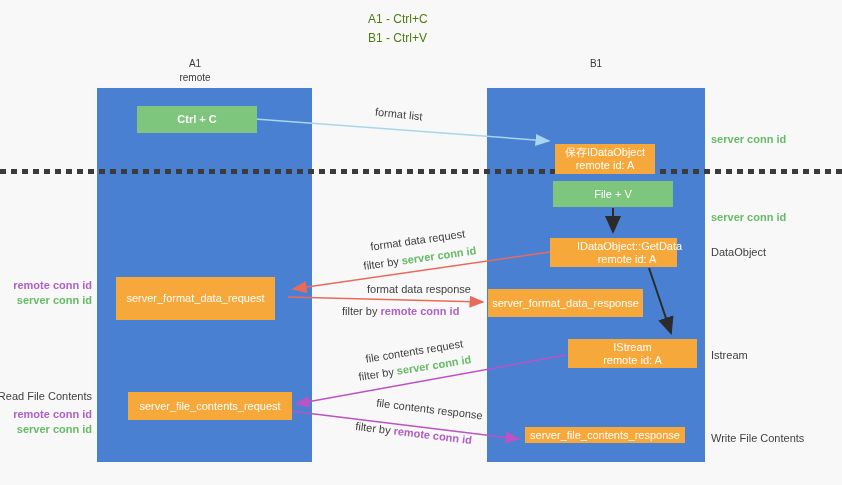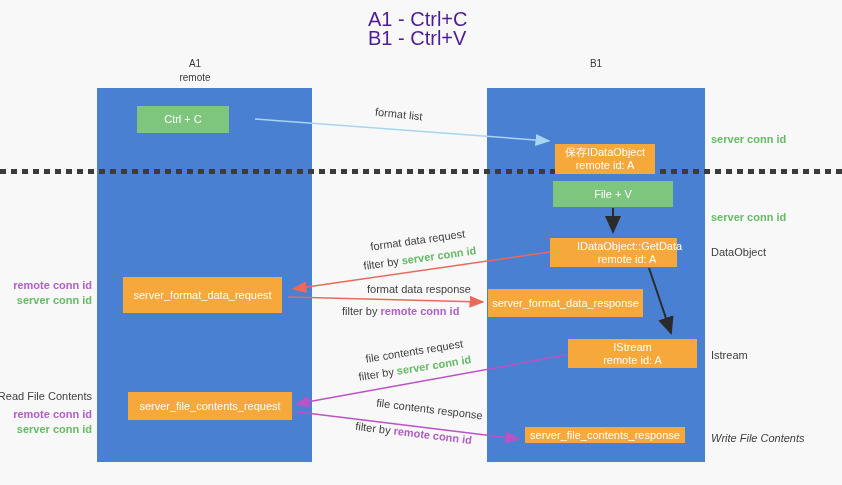--- a/index.html
+++ b/index.html
@@ -1,44 +1,44 @@
 <!DOCTYPE html>
 <html><head>
 <meta charset="utf-8">
 <style>
   * { margin: 0; padding: 0; box-sizing: border-box; }
   html,body { width: 842px; height: 485px; }
   body { font-family: "Liberation Sans", "DejaVu Sans", sans-serif; background: #f8f8f8; overflow: hidden; }
   .canvas { position: relative; width: 842px; height: 485px; background: #f8f8f8; }
 
-  .title { position: absolute; left: 368px; top: 10px; font-size: 20px; color: #4c1d95; line-height: 19px; z-index: 6; }
+  .title { position: absolute; left: 368px; top: 10px; font-size: 12px; color: #4d7c0f; line-height: 19px; z-index: 6; }
 
   .col-header { position: absolute; font-size: 10px; color: #3a3a3a; text-align: center; line-height: 14px; z-index: 6; }
   .col-header.a1 { left: 115px; top: 57px; width: 160px; }
   .col-header.b1 { left: 516px; top: 57px; width: 160px; }
 
   .column { position: absolute; top: 88px; height: 374px; background: #4a80d2; z-index: 1; }
   .column.a1 { left: 97px;  width: 215px; }
   .column.b1 { left: 487px; width: 218px; }
 
   .dotted { position: absolute; left: 0; top: 169px; width: 842px; height: 5px; z-index: 3;
             background: repeating-linear-gradient(90deg, #3b3b3b 0 6px, transparent 6px 11px); }
 
   svg.arrows { position: absolute; left: 0; top: 0; z-index: 4; }
 
   .node { position: absolute; z-index: 5; color: #ffffff; font-size: 11px; text-align: center;
           display: flex; flex-direction: column; justify-content: center; line-height: 13px; }
   .node.green  { background: #7ec57e; }
   .node.orange { background: #f7a83a; }
 
-  .n-ctrlc    { left: 137px; top: 106px; width: 92px; height: 27px; }
+  .n-ctrlc    { left: 137px; top: 106px; width: 120px; height: 27px; font-weight: bold; }
   .n-savedo   { left: 555px; top: 144px; width: 100px; height: 30px; }
   .n-ctrlv    { left: 553px; top: 181px; width: 120px; height: 26px; }
   .n-getdata  { left: 550px; top: 238px; width: 127px; height: 29px; padding-left: 27px; }
-  .n-freq     { left: 123px; top: 277px; width: 159px; height: 36px; align-items: center; }
+  .n-freq     { left: 116px; top: 277px; width: 159px; height: 43px; align-items: center; }
   .n-fresp    { left: 488px; top: 289px; width: 155px; height: 28px; }
   .n-istream  { left: 568px; top: 339px; width: 129px; height: 29px; }
   .n-fcreq    { left: 128px; top: 392px; width: 164px; height: 28px; }
   .n-fcresp   { left: 525px; top: 427px; width: 160px; height: 16px; }
 
   .side-label { position: absolute; font-size: 11px; color: #3f3f3f; z-index: 6; white-space: nowrap; }
   .side-label.green  { color: #66bb66; font-weight: bold; }
   .right-col-label { left: 711px; }
   .left-group { position: absolute; right: 750px; text-align: right; z-index: 6; line-height: 15px; white-space: nowrap; }
   .left-group .green  { color: #66bb66; font-weight: bold; font-size: 11px; }
@@ -124,21 +124,21 @@
     <div>server_file_contents_request</div>
   </div>
   <div class="node orange n-fcresp">
     <div>server_file_contents_response</div>
   </div>
 
   <div class="side-label green right-col-label" style="top:133px;">server conn id</div>
   <div class="side-label green right-col-label" style="top:211px;">server conn id</div>
   <div class="side-label right-col-label" style="top:246px;">DataObject</div>
   <div class="side-label right-col-label" style="top:349px;">Istream</div>
-  <div class="side-label right-col-label" style="top:432px;font-style:italic;">Write File Contents</div>
+  <div class="side-label right-col-label" style="top:432px;">Write File Contents</div>
 
   <div class="left-group" style="top:278px;">
     <div class="purple">remote conn id</div>
     <div class="green">server conn id</div>
   </div>
   <div class="left-group" style="top:389px;">
     <div class="dark">Read File Contents</div>
     <div class="purple" style="margin-top:3px;">remote conn id</div>
     <div class="green">server conn id</div>
   </div>

